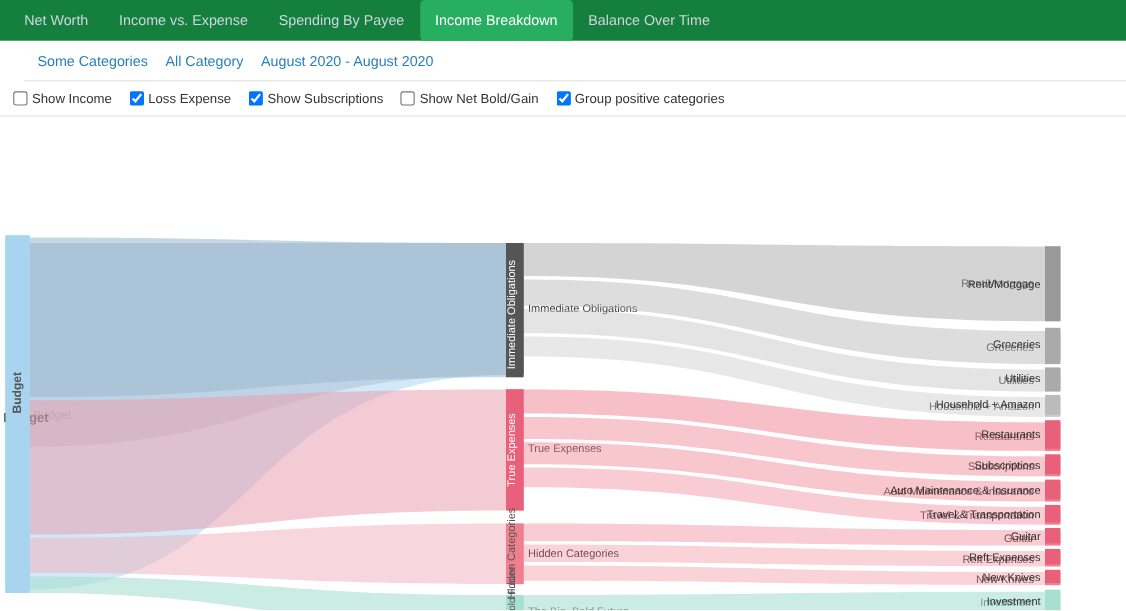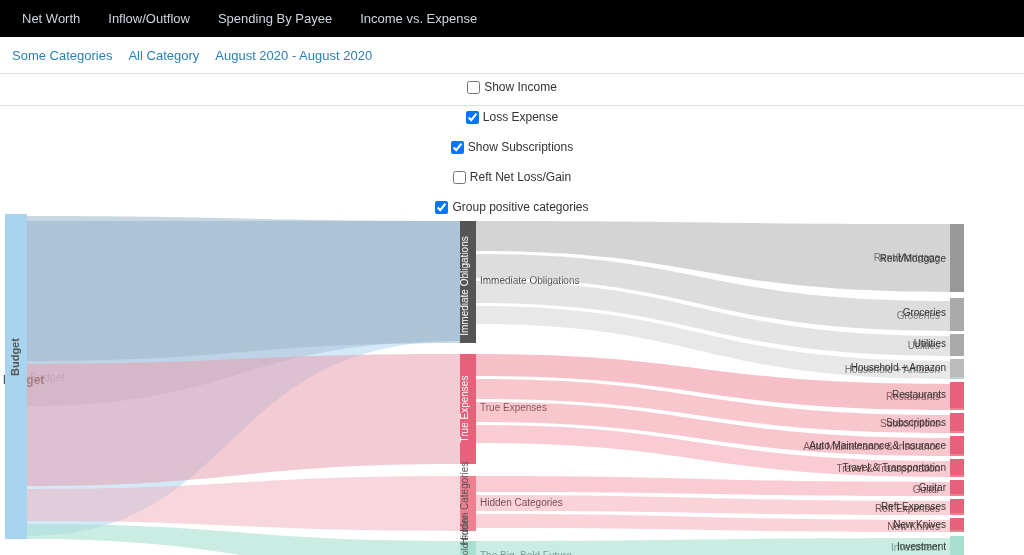--- a/index.html
+++ b/index.html
@@ -1,20 +1,20 @@
 <!DOCTYPE html>
 <html><head>
   <meta charset="utf-8">
   <style>
     * { margin: 0; padding: 0; box-sizing: border-box; }
     body { font-family: Arial, sans-serif; background: #fff; width: 1024px; height: 555px; overflow: hidden; }
 
     
     .top-nav {
-      background: #000000;
+      background: #15803d;
       display: flex;
       align-items: center;
       height: 37px;
       padding: 0 8px;
     }
     .nav-item {
       color: #cdd5e0;
       font-size: 13px;
       padding: 0 14px;
       height: 37px;
@@ -30,36 +30,36 @@
     }
 
     
     .sub-nav {
       display: flex;
       align-items: center;
       gap: 16px;
       padding: 8px 12px;
       border-bottom: 1px solid #e0e0e0;
       height: 37px;
+      margin-left: 22px;
     }
     .sub-nav-item {
       font-size: 13px;
       color: #2980b9;
       cursor: pointer;
     }
 
     
     .filter-bar {
       display: flex;
       align-items: center;
       gap: 16px;
       padding: 6px 12px;
       border-bottom: 1px solid #e0e0e0;
       height: 32px;
-      flex-direction: column;
     }
     .filter-item {
       display: flex;
       align-items: center;
       gap: 4px;
       font-size: 12px;
       color: #333;
     }
     .filter-item input[type=checkbox] {
       width: 13px;
@@ -78,23 +78,24 @@
     svg.sankey {
       width: 1024px;
       height: 449px;
     }
   </style>
 </head>
 <body>
 
 <nav class="top-nav">
   <div class="nav-item">Net Worth</div>
-  <div class="nav-item">Inflow/Outflow</div>
+  <div class="nav-item">Income vs. Expense</div>
   <div class="nav-item">Spending By Payee</div>
-  <div class="nav-item">Income vs. Expense</div>
+  <div class="nav-item active">Income Breakdown</div>
+  <div class="nav-item">Balance Over Time</div>
 </nav>
 
 <div class="sub-nav">
   <span class="sub-nav-item">Some Categories</span>
   <span class="sub-nav-item">All Category</span>
   <span class="sub-nav-item">August 2020 - August 2020</span>
 </div>
 
 <div class="filter-bar">
   <label class="filter-item">
@@ -104,21 +105,21 @@
   <label class="filter-item">
     <input type="checkbox" checked="" style="">
     <span>Loss Expense</span>
   </label>
   <label class="filter-item">
     <input type="checkbox" checked="" style="">
     <span>Show Subscriptions</span>
   </label>
   <label class="filter-item">
     <input type="checkbox" style="">
-    <span>Reft Net Loss/Gain</span>
+    <span>Show Net Bold/Gain</span>
   </label>
   <label class="filter-item">
     <input type="checkbox" checked="" style="">
     <span>Group positive categories</span>
   </label>
 </div>
 
 <div class="chart-area">
   <svg class="sankey" xmlns="http://www.w3.org/2000/svg">
 

